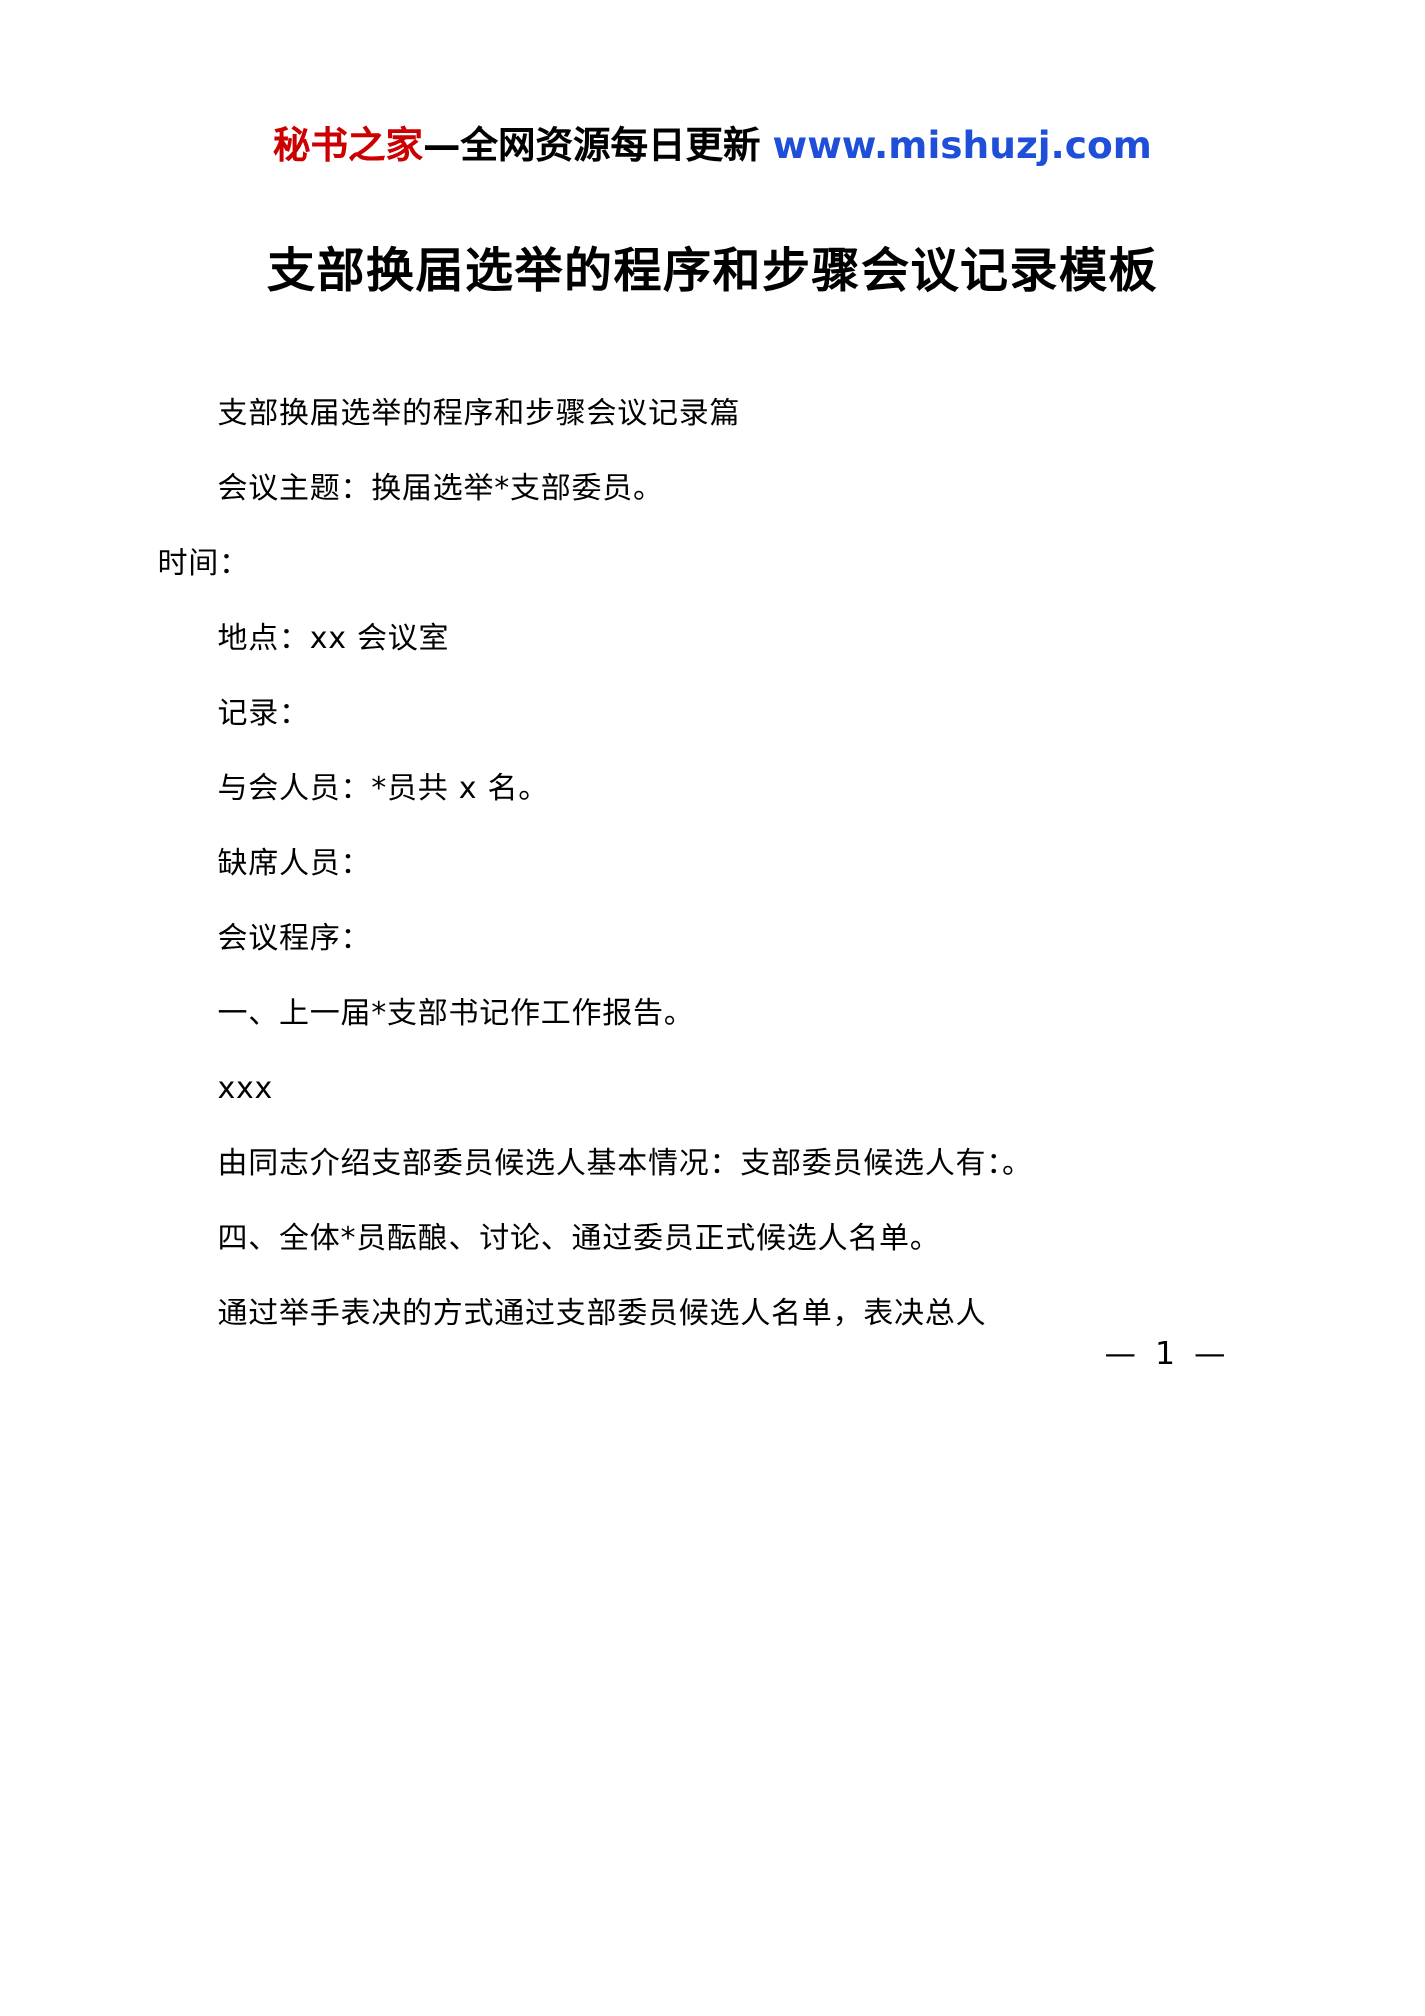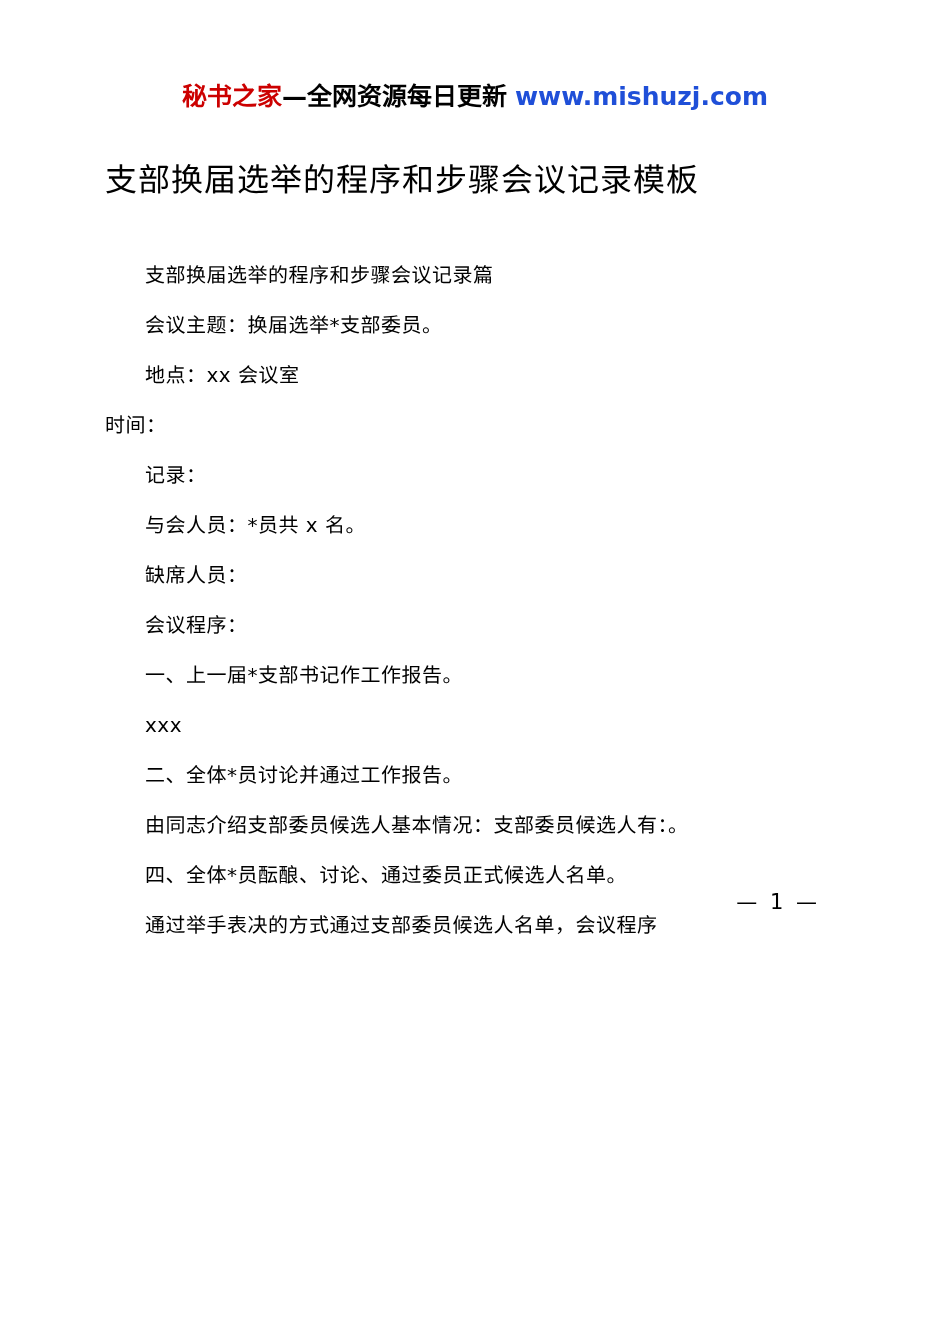--- a/index.html
+++ b/index.html
@@ -39,22 +39,23 @@
     color: #000000;
     font-weight: 700;
   }
   .header .url {
     color: #1f4fd8;
     font-weight: 700;
   }
   
   .doc-title {
     margin-top: 48px;
+    text-align: center;
     font-size: 32px;
-    font-weight: 400;
+    font-weight: 700;
     letter-spacing: 1px;
     line-height: 1.3;
     white-space: nowrap;
   }
   
   .doc-body {
     margin-top: 48px;
     font-size: 20px;
     line-height: 50px;
     letter-spacing: 0.5px;
@@ -87,29 +88,28 @@
 
   <div class="header">
     <span class="brand">秘书之家</span><span class="tag">—全网资源每日更新</span> <span class="url">www.mishuzj.com</span>
   </div>
 
   <h1 class="doc-title">支部换届选举的程序和步骤会议记录模板</h1>
 
   <div class="doc-body">
     <p class="p">支部换届选举的程序和步骤会议记录篇</p>
     <p class="p">会议主题：换届选举*支部委员。</p>
+    <p class="p no-indent">时间：</p>
     <p class="p">地点：xx 会议室</p>
-    <p class="p no-indent">时间：</p>
     <p class="p">记录：</p>
     <p class="p">与会人员：*员共 x 名。</p>
     <p class="p">缺席人员：</p>
     <p class="p">会议程序：</p>
     <p class="p">一、上一届*支部书记作工作报告。</p>
     <p class="p">xxx</p>
-    <p class="p">二、全体*员讨论并通过工作报告。</p>
     <p class="p">由同志介绍支部委员候选人基本情况：支部委员候选人有：。</p>
     <p class="p">四、全体*员酝酿、讨论、通过委员正式候选人名单。</p>
-    <p class="p">通过举手表决的方式通过支部委员候选人名单，会议程序</p>
+    <p class="p">通过举手表决的方式通过支部委员候选人名单，表决总人</p>
   </div>
 
   <div class="footer">— 1 —</div>
 
 </div>
 
 </body></html>

